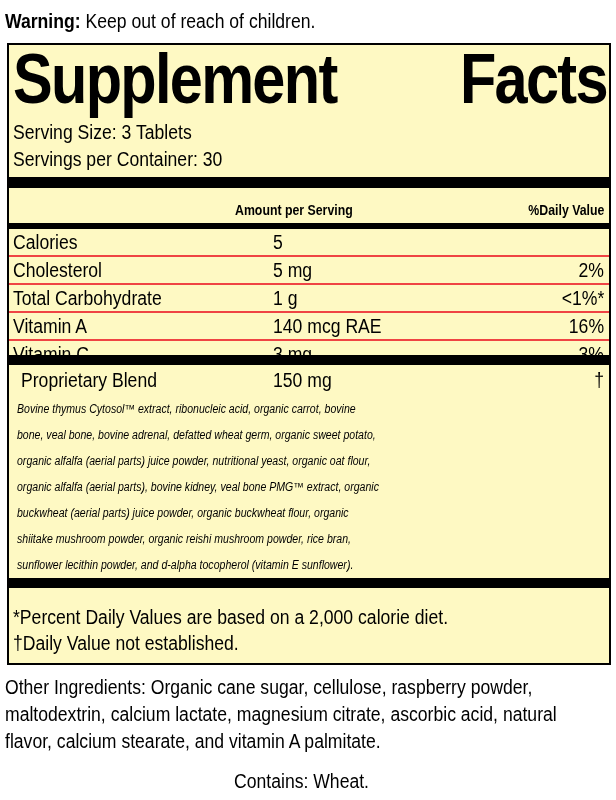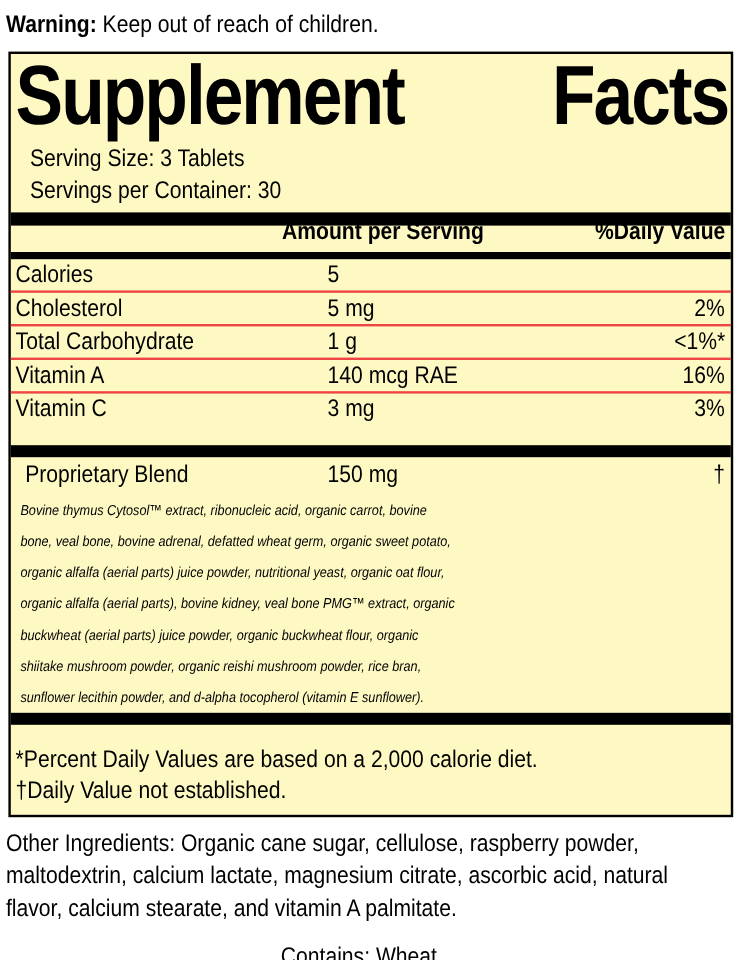--- a/index.html
+++ b/index.html
@@ -20,34 +20,34 @@
   .panel { position:relative; margin:10px 5px 0 7px; border:2px solid #000; background:#fef9c3; }
 
   .panel-title {
     display:flex; justify-content:space-between; align-items:flex-start;
     height:66px; padding:4px 2px 0 4px;
     font-weight:bold; font-size:70px; line-height:60px; letter-spacing:-2px;
   }
   .tw-left  { display:inline-block; transform:scaleX(0.85); transform-origin:0 0;   white-space:nowrap; }
   .tw-right { display:inline-block; transform:scaleX(0.85); transform-origin:100% 0; white-space:nowrap; }
 
-  .serving-block { padding:4px 0 0 4px; font-size:20px; line-height:27px;margin-left:12px; }
+  .serving-block { padding:4px 0 0 4px; font-size:20px; line-height:27px; }
 
   .bar { background:#000; width:100%; }
   .bar-1 { height:11px; margin-top:4px; }
   .bar-2 { height:6px; }
   .bar-3 { height:10px; }
   .bar-4 { height:10px; }
 
-  .hdr-row { position:relative; height:22px; font-size:20px; font-weight:bold; }
+  .hdr-row { position:relative; height:35px; font-size:14px; font-weight:bold; }
   .hdr-amount { position:absolute; left:226px; bottom:5px; transform:scaleX(0.88); transform-origin:0 100%; white-space:nowrap; }
   .hdr-dv     { position:absolute; right:5px;  bottom:5px; transform:scaleX(0.88); transform-origin:100% 100%; white-space:nowrap; }
 
   .nrow { position:relative; height:26px; line-height:26px; font-size:20px; padding-left:4px; border-bottom:2px solid #ef4444; }
-  .nrow.last { border-bottom:none; height:43px; line-height:27px;text-decoration:underline; }
+  .nrow.last { border-bottom:none; height:14px; line-height:27px;text-decoration:underline; }
   .amt { position:absolute; left:264px; top:0; }
   .dv  { position:absolute; right:5px; top:0; }
 
   .blend-row { position:relative; height:31px; line-height:31px; font-size:20px; padding-left:12px; }
 
   .blend-desc { margin:0 4px 0 8px; font-size:12px; line-height:26px;font-style:italic; }
   .blend-desc .line { white-space:nowrap; transform:scaleX(0.88); transform-origin:0 50%; }
 
   .footnotes { padding:16px 0 7px 4px; font-size:20px; line-height:26px; }
 

